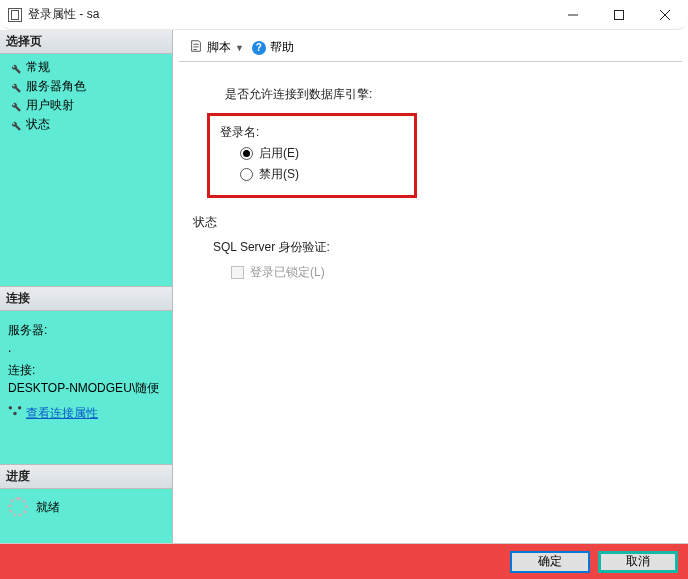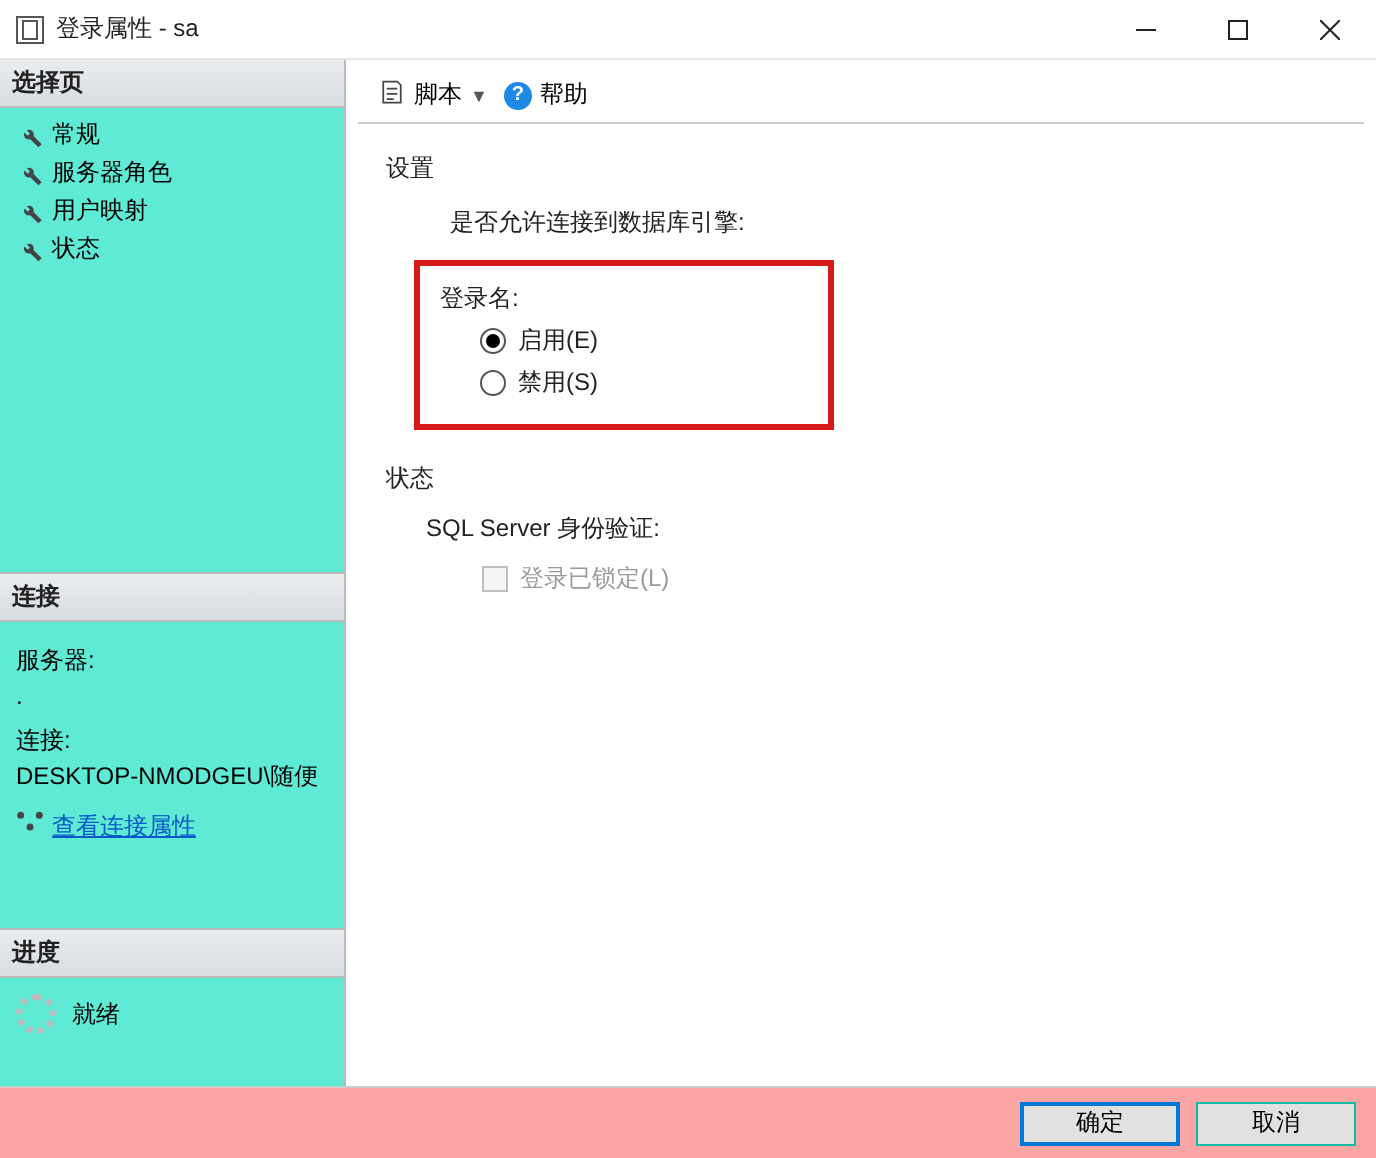--- a/index.html
+++ b/index.html
@@ -1,20 +1,20 @@
 <!DOCTYPE html>
 <html><head>
 <meta charset="utf-8">
 <style>
   * { box-sizing: border-box; }
   html, body { margin: 0; padding: 0; font-family: "Microsoft YaHei", "SimSun", Tahoma, sans-serif; font-size: 12px; }
   body { width: 688px; height: 579px; display: flex; flex-direction: column; background: #fff; }
 
   
-  .titlebar { height: 30px; background: #fff; display: flex; align-items: center; padding: 0 0 0 8px; border-bottom: 1px solid #e8e8e8; position: relative; }
+  .titlebar { height: 30px; background: #fff; display: flex; align-items: center; padding: 0 0 0 8px; border-bottom: 1px solid #e8e8e8; position: relative; border-radius: 11px; }
   .titlebar .icon { width: 14px; height: 14px; border: 1px solid #555; margin-right: 6px; display: flex; align-items: center; justify-content: center; }
   .titlebar .icon .inner { width: 8px; height: 10px; border: 1px solid #555; }
   .titlebar .title { color: #222; }
   .win-controls { position: absolute; right: 0; top: 0; height: 30px; display: flex; }
   .win-btn { width: 46px; height: 30px; display: flex; align-items: center; justify-content: center; cursor: default; }
   .win-btn svg { width: 10px; height: 10px; stroke: #222; stroke-width: 1; fill: none; }
 
   
   .main-area { flex: 1; display: flex; min-height: 0; }
   .sidebar { width: 173px; border-right: 1px solid #bbb; display: flex; flex-direction: column; background: #5eead4; }
@@ -47,26 +47,26 @@
   .indent2 { margin-left: 44px; margin-top: 6px; }
   .radio-row { display: flex; align-items: center; gap: 6px; margin-top: 4px; }
   .radio { width: 13px; height: 13px; border: 1px solid #555; border-radius: 50%; display: flex; align-items: center; justify-content: center; }
   .radio.checked::after { content: ""; width: 7px; height: 7px; background: #000; border-radius: 50%; }
   .highlight-box { border: 3px solid #d61a1a; padding: 8px 58px 12px 10px; margin-left: 14px; margin-top: 10px; width: 210px; }
   .highlight-box .label { margin-bottom: 4px; }
   .hl-row { display: flex; align-items: center; gap: 6px; margin-left: 20px; margin-top: 4px; }
 
   .status-heading { margin-top: 16px; }
   .auth-row { margin-left: 20px; margin-top: 8px; }
-  .chk-row { margin-left: 48px; margin-top: 8px; display: flex; align-items: center; gap: 6px; color: #9a9a9a; }
+  .chk-row { margin-left: 38px; margin-top: 8px; display: flex; align-items: center; gap: 6px; color: #9a9a9a; }
   .chk { width: 13px; height: 13px; border: 1px solid #bfbfbf; background: #f5f5f5; }
 
   
-  .button-row { height: 36px; border-top: 1px solid #ccc; display: flex; align-items: center; justify-content: flex-end; gap: 8px; padding: 0 10px; background: #fca5a5; }
-  .btn { width: 80px; height: 22px; border: 1px solid #14b8a6; background: #e1e1e1; display: flex; align-items: center; justify-content: center; cursor: pointer; font-size: 12px; }
+  .button-row { height: 36px; border-top: 1px solid #ccc; display: flex; align-items: center; justify-content: flex-end; gap: 8px; padding: 0 10px; background: #ef4444; }
+  .btn { width: 80px; height: 22px; border: 3px solid #14b8a6; background: #e1e1e1; display: flex; align-items: center; justify-content: center; cursor: pointer; font-size: 12px; }
   .btn.default { border: 1px solid #0078d7; box-shadow: inset 0 0 0 1px #0078d7; }
 
   .script-icon svg { width: 14px; height: 14px; stroke: #444; fill: none; stroke-width: 1; }
 </style>
 </head>
 <body>
 
 <div class="titlebar">
   <span class="icon">
       <span class="inner"></span>
@@ -159,21 +159,20 @@
         <span>脚本</span>
         <span class="tool-caret">▼</span>
       </div>
       <div class="tool-btn">
         <span class="help-icon">?</span>
         <span>帮助</span>
       </div>
     </div>
 
     <div class="content">
-      <div class="lbl">设置</div>
 
       <div class="indent1">是否允许连接到数据库引擎:</div>
 
       <div class="highlight-box">
         <div class="label">登录名:</div>
         <div class="hl-row">
           <span class="radio checked"></span>
           <span>启用(E)</span>
         </div>
         <div class="hl-row">

